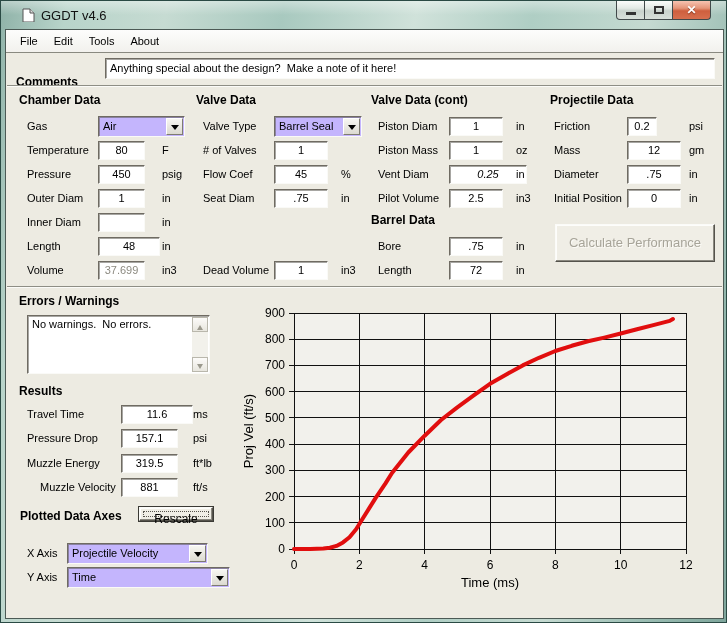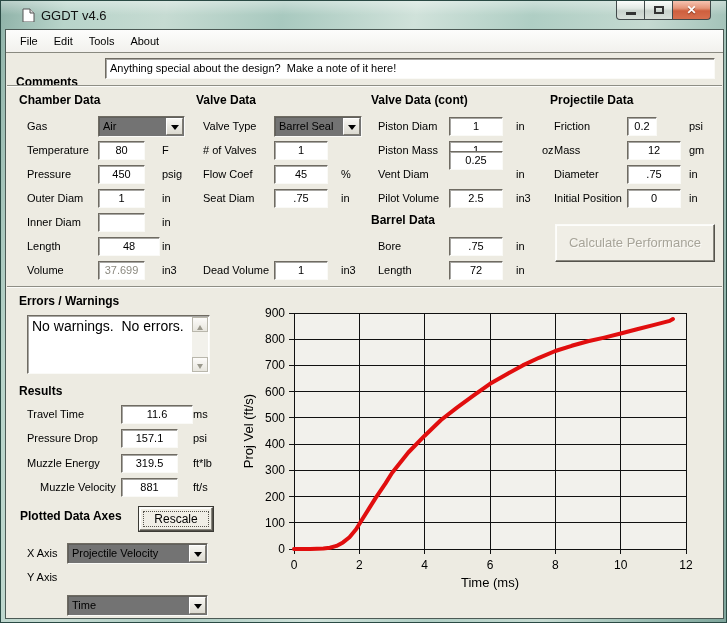--- a/index.html
+++ b/index.html
@@ -18,30 +18,30 @@
   .glyph-max{position:absolute;left:9px;top:5px;width:10px;height:8px;border:2px solid #333;background:transparent;}
   .glyph-x{position:absolute;width:100%;text-align:center;top:2px;font-size:12px;font-weight:bold;color:#fff;text-shadow:0 1px 1px rgba(80,20,0,.6);}
   .client{position:absolute;left:4px;top:28px;width:719px;height:590px;background:#EDEBE2;border:1px solid #4C5A55;}
   .menubar{position:absolute;left:0;top:0;width:100%;height:23px;background:linear-gradient(#FDFDFC,#F2F1ED);border-bottom:1px solid #898980;display:flex;align-items:center;padding-left:6px;}
   .menuitem{font-size:11px;padding:3px 8px;color:#000;}
   .lb{position:absolute;font-size:11px;color:#000;line-height:16px;white-space:nowrap;}
   .hd{position:absolute;font-size:12px;font-weight:bold;color:#000;line-height:16px;white-space:nowrap;}
   .fld{position:absolute;height:19px;background:#fff;border:1px solid;border-color:#6F6B62 #FAFAF7 #FAFAF7 #6F6B62;box-shadow:inset 1px 1px 0 rgba(80,78,70,.5);font-size:11px;text-align:center;line-height:16px;color:#000;}
   .fld.dim{color:#8C8A80;}
   .inputbox{position:absolute;height:21px;background:#fff;border:1px solid;border-color:#6F6B62 #FAFAF7 #FAFAF7 #6F6B62;box-shadow:inset 1px 1px 0 rgba(80,78,70,.5);font-size:11px;line-height:18px;padding-left:4px;color:#000;white-space:pre;overflow:hidden;}
-  .combo{position:absolute;height:21px;background:#737373;border:1px solid;border-color:#6F6B62 #FAFAF7 #FAFAF7 #6F6B62;box-shadow:inset 1px 1px 0 rgba(80,78,70,.5);font-size:11px;line-height:18px;padding-left:4px;color:#000;white-space:nowrap;}
+  .combo{position:absolute;height:21px;background:#c4b5fd;border:1px solid;border-color:#6F6B62 #FAFAF7 #FAFAF7 #6F6B62;box-shadow:inset 1px 1px 0 rgba(80,78,70,.5);font-size:11px;line-height:18px;padding-left:4px;color:#000;white-space:nowrap;}
   .cbtn{position:absolute;right:1px;top:1px;bottom:1px;width:17px;background:linear-gradient(#F7F6F2,#DCDAD1);border:1px solid #FFF;border-right-color:#7E7B72;border-bottom-color:#7E7B72;}
   .cbtn::after{content:"";position:absolute;left:4px;top:6px;width:0;height:0;border:4px solid transparent;border-top:5px solid #000;}
   .etch{position:absolute;height:1px;background:#8E8E85;box-shadow:0 1px 0 #FBFBF8;}
   .btn{position:absolute;background:#F0EEE6;border:1px solid;border-color:#FBFBF8 #55534C #55534C #FBFBF8;box-shadow:inset -1px -1px 0 #8A887F, inset 1px 1px 0 #FDFDFB;font-size:13px;text-align:center;color:#000;}
   .btn.disabled{color:#A7A499;text-shadow:1px 1px 0 #FBFAF6;}
   .btn.focusdef{font-size:12px;box-shadow:inset -1px -1px 0 #8A887F, inset 1px 1px 0 #FDFDFB, 0 0 0 1px #3B3A35;}
   .focusrect{position:absolute;left:3px;top:3px;right:3px;bottom:3px;border:1px dotted #55534C;}
   .errbox{position:absolute;background:#fff;border:1px solid;border-color:#6F6B62 #FAFAF7 #FAFAF7 #6F6B62;box-shadow:inset 1px 1px 0 rgba(80,78,70,.5);}
-  .errtext{position:absolute;left:4px;top:2px;font-size:14px;color:#000;white-space:pre;}
+  .errtext{position:absolute;left:4px;top:2px;font-size:11px;color:#000;white-space:pre;}
   .sbar{position:absolute;top:1px;right:1px;bottom:1px;width:16px;background:#F2F1EB;}
   .sbtn{position:absolute;left:0;width:16px;height:15px;background:linear-gradient(#FCFBF9,#E8E6DE);border:1px solid #B9B7AC;}
   .sbtn.up{top:0;}
   .sbtn.dn{bottom:0;}
   .tri-up{position:absolute;left:4px;top:4px;width:0;height:0;border:3.5px solid transparent;border-bottom:5px solid #9B998D;}
   .tri-dn{position:absolute;left:4px;top:6px;width:0;height:0;border:3.5px solid transparent;border-top:5px solid #9B998D;}
   svg text{font-family:"Liberation Sans",sans-serif;fill:#000;}
 </style>
 </head>
 <body>
@@ -126,24 +126,24 @@
     <div class="fld" style="left:268px;top:231px;width:54px;">1</div>
     <div class="lb" style="left:335px;top:232px;">in3</div>
 
     <div class="hd" style="left:365px;top:62px;">Valve Data (cont)</div>
     <div class="lb" style="left:372px;top:88px;">Piston Diam</div>
     <div class="fld" style="left:443px;top:87px;width:54px;">1</div>
     <div class="lb" style="left:510px;top:88px;">in</div>
 
     <div class="lb" style="left:372px;top:112px;">Piston Mass</div>
     <div class="fld" style="left:443px;top:111px;width:54px;">1</div>
-    <div class="lb" style="left:536px;top:112px;text-align:center;">oz</div>
+    <div class="lb" style="left:510px;top:112px;text-align:center;">oz</div>
 
     <div class="lb" style="left:372px;top:136px;">Vent Diam</div>
-    <div class="fld" style="left:443px;top:121px;width:54px;">0.25</div>
+    <div class="fld" style="left:443px;top:135px;width:78px;font-style:italic;">0.25</div>
     <div class="lb" style="left:510px;top:136px;">in</div>
 
     <div class="lb" style="left:372px;top:160px;">Pilot Volume</div>
     <div class="fld" style="left:443px;top:159px;width:54px;">2.5</div>
     <div class="lb" style="left:510px;top:160px;">in3</div>
 
     <div class="hd" style="left:365px;top:182px;">Barrel Data</div>
     <div class="lb" style="left:372px;top:208px;">Bore</div>
     <div class="fld" style="left:443px;top:207px;width:54px;">.75</div>
     <div class="lb" style="left:510px;top:208px;">in</div>
@@ -197,27 +197,27 @@
 
     <div class="lb" style="left:21px;top:425px;">Muzzle Energy</div>
     <div class="fld" style="left:115px;top:424px;width:57px;">319.5</div>
     <div class="lb" style="left:187px;top:425px;">ft*lb</div>
 
     <div class="lb" style="left:21px;top:449px;padding-left:13px;">Muzzle Velocity</div>
     <div class="fld" style="left:115px;top:448px;width:57px;">881</div>
     <div class="lb" style="left:187px;top:449px;">ft/s</div>
 
     <div class="hd" style="left:14px;top:478px;">Plotted Data Axes</div>
-    <div class="btn focusdef" style="left:133px;top:477px;width:74px;height:24px;line-height:22px;"><span class="focusrect"></span><span>Rescale</span></div>
+    <div class="btn focusdef" style="left:133px;top:477px;width:74px;height:14px;line-height:22px;"><span class="focusrect"></span><span>Rescale</span></div>
 
     <div class="lb" style="left:21px;top:515px;">X Axis</div>
     <div class="combo" style="left:61px;top:513px;width:141px;"><span>Projectile Velocity</span><span class="cbtn"></span></div>
 
     <div class="lb" style="left:21px;top:539px;">Y Axis</div>
-    <div class="combo" style="left:61px;top:537px;width:141px;margin-top:28px;"><span>Time</span><span class="cbtn"></span></div>
+    <div class="combo" style="left:61px;top:537px;width:163px;"><span>Time</span><span class="cbtn"></span></div>
 
     <svg id="chart-svg" style="position:absolute;left:230px;top:262px;" width="490" height="322" viewBox="0 0 490 322">
         <rect x="58" y="21" width="392" height="236" fill="#F2F1EC"></rect>
         <line x1="58" y1="21" x2="58" y2="257" stroke="#111111" shape-rendering="crispEdges"></line>
         <line x1="58" y1="257" x2="58" y2="262" stroke="#111111" shape-rendering="crispEdges"></line>
         <text x="58" y="277" text-anchor="middle" font-size="12">0</text>
         <line x1="123.33333333333333" y1="21" x2="123.33333333333333" y2="257" stroke="#111111" shape-rendering="crispEdges"></line>
         <line x1="123.33333333333333" y1="257" x2="123.33333333333333" y2="262" stroke="#111111" shape-rendering="crispEdges"></line>
         <text x="123.33333333333333" y="277" text-anchor="middle" font-size="12">2</text>
         <line x1="188.66666666666666" y1="21" x2="188.66666666666666" y2="257" stroke="#111111" shape-rendering="crispEdges"></line>

